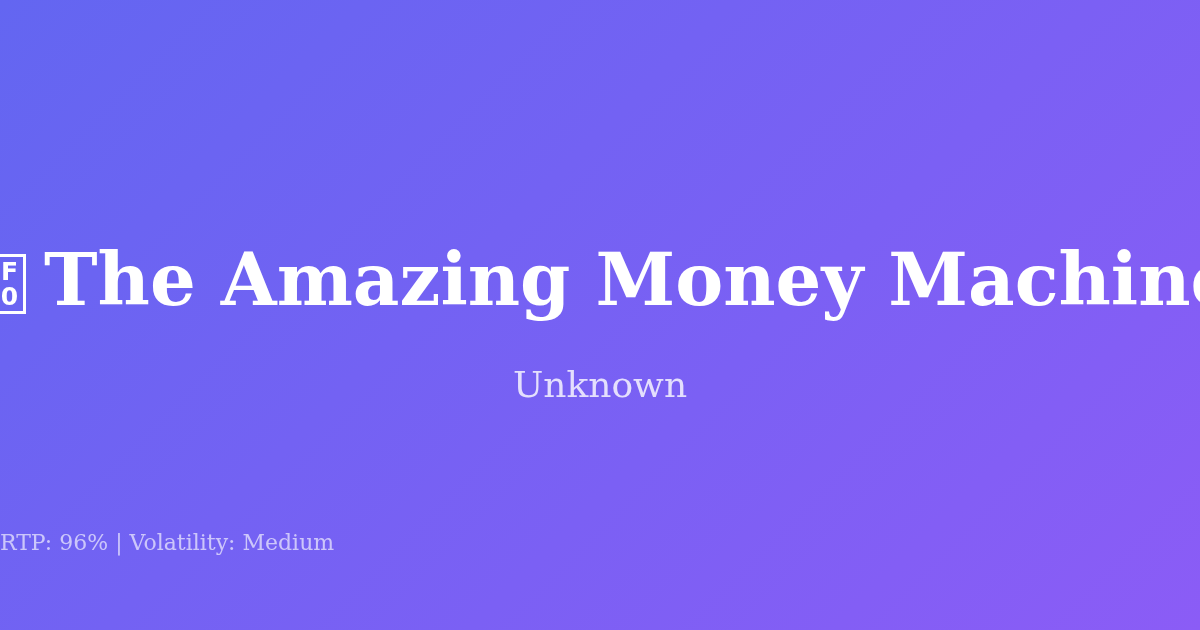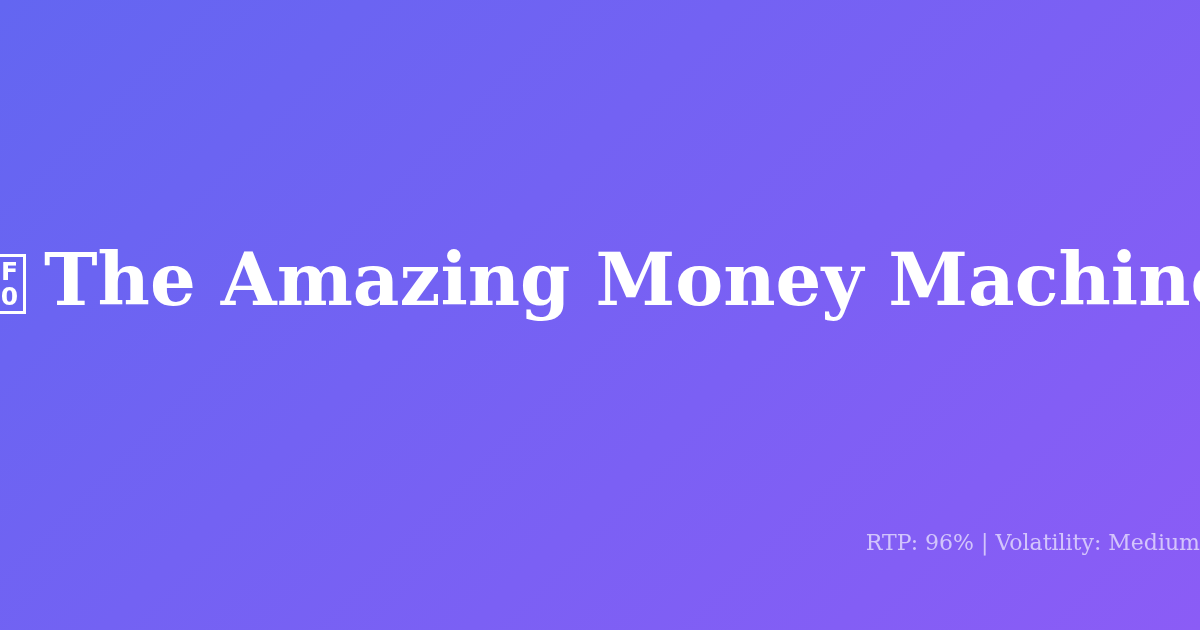--- a/index.html
+++ b/index.html
@@ -94,37 +94,38 @@
     color: rgba(255, 255, 255, 0.80);
     white-space: nowrap;
   }
 
   
   .meta-line {
     position: absolute;
     top: 528px;
     left: 0;
     width: 1200px;
-    text-align: right;
+    text-align: left;
     font-family: "DejaVu Serif", "Liberation Serif", serif;
     font-weight: normal;
     font-size: 22px;
     line-height: 30px;
     color: rgba(255, 255, 255, 0.64);
     white-space: nowrap;
   }
 </style>
 </head>
 <body>
 
 <div class="og-card">
 
   <div class="title-row">
     <h1 class="game-title"><span class="missing-glyph"><span class="hexcol">
             <span>F</span>
             <span>0</span>
           </span></span><span>The Amazing Money Machine</span></h1>
   </div>
 
+  <div class="subtitle">Unknown</div>
 
   <div class="meta-line">RTP: 96% | Volatility: Medium</div>
 
 </div>
 
 </body></html>

